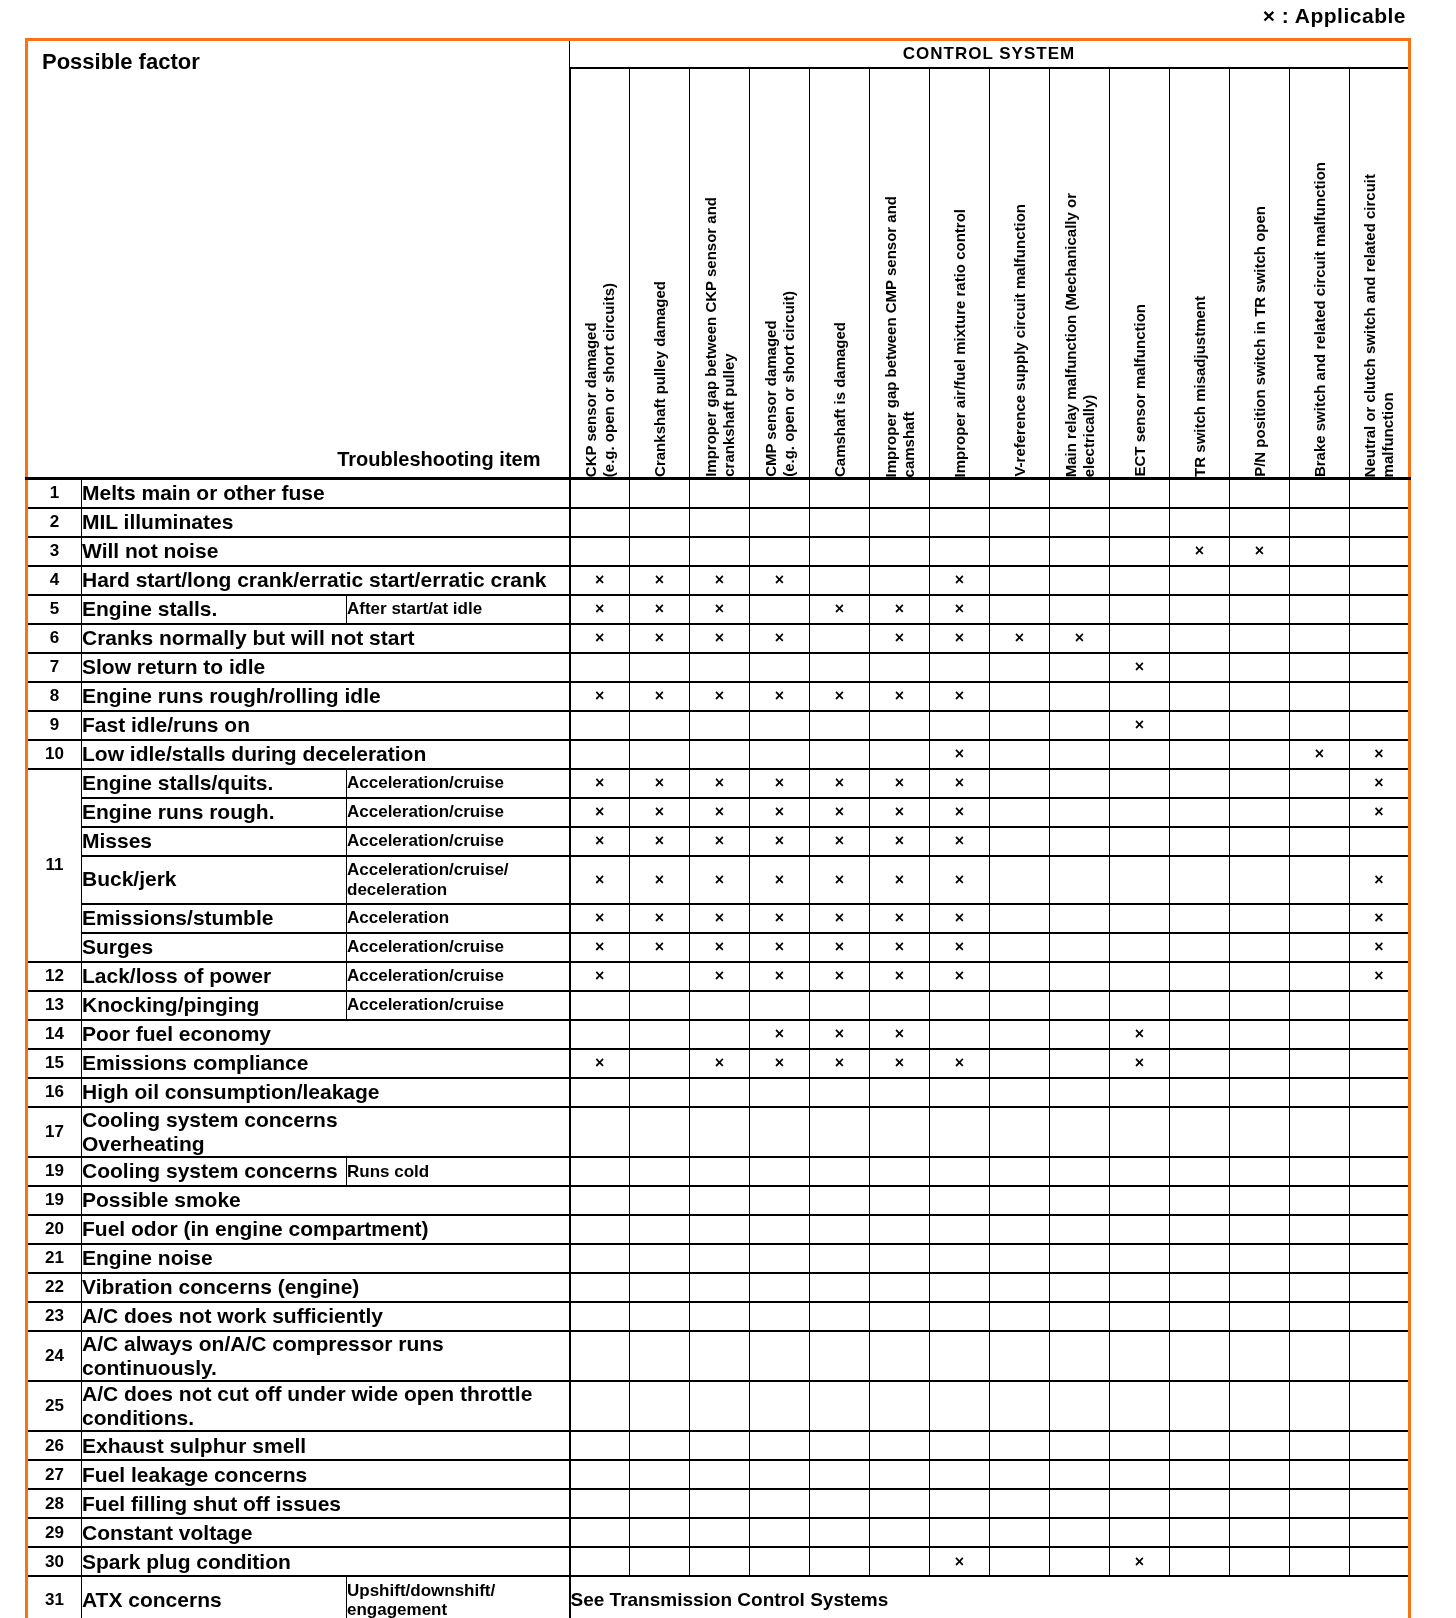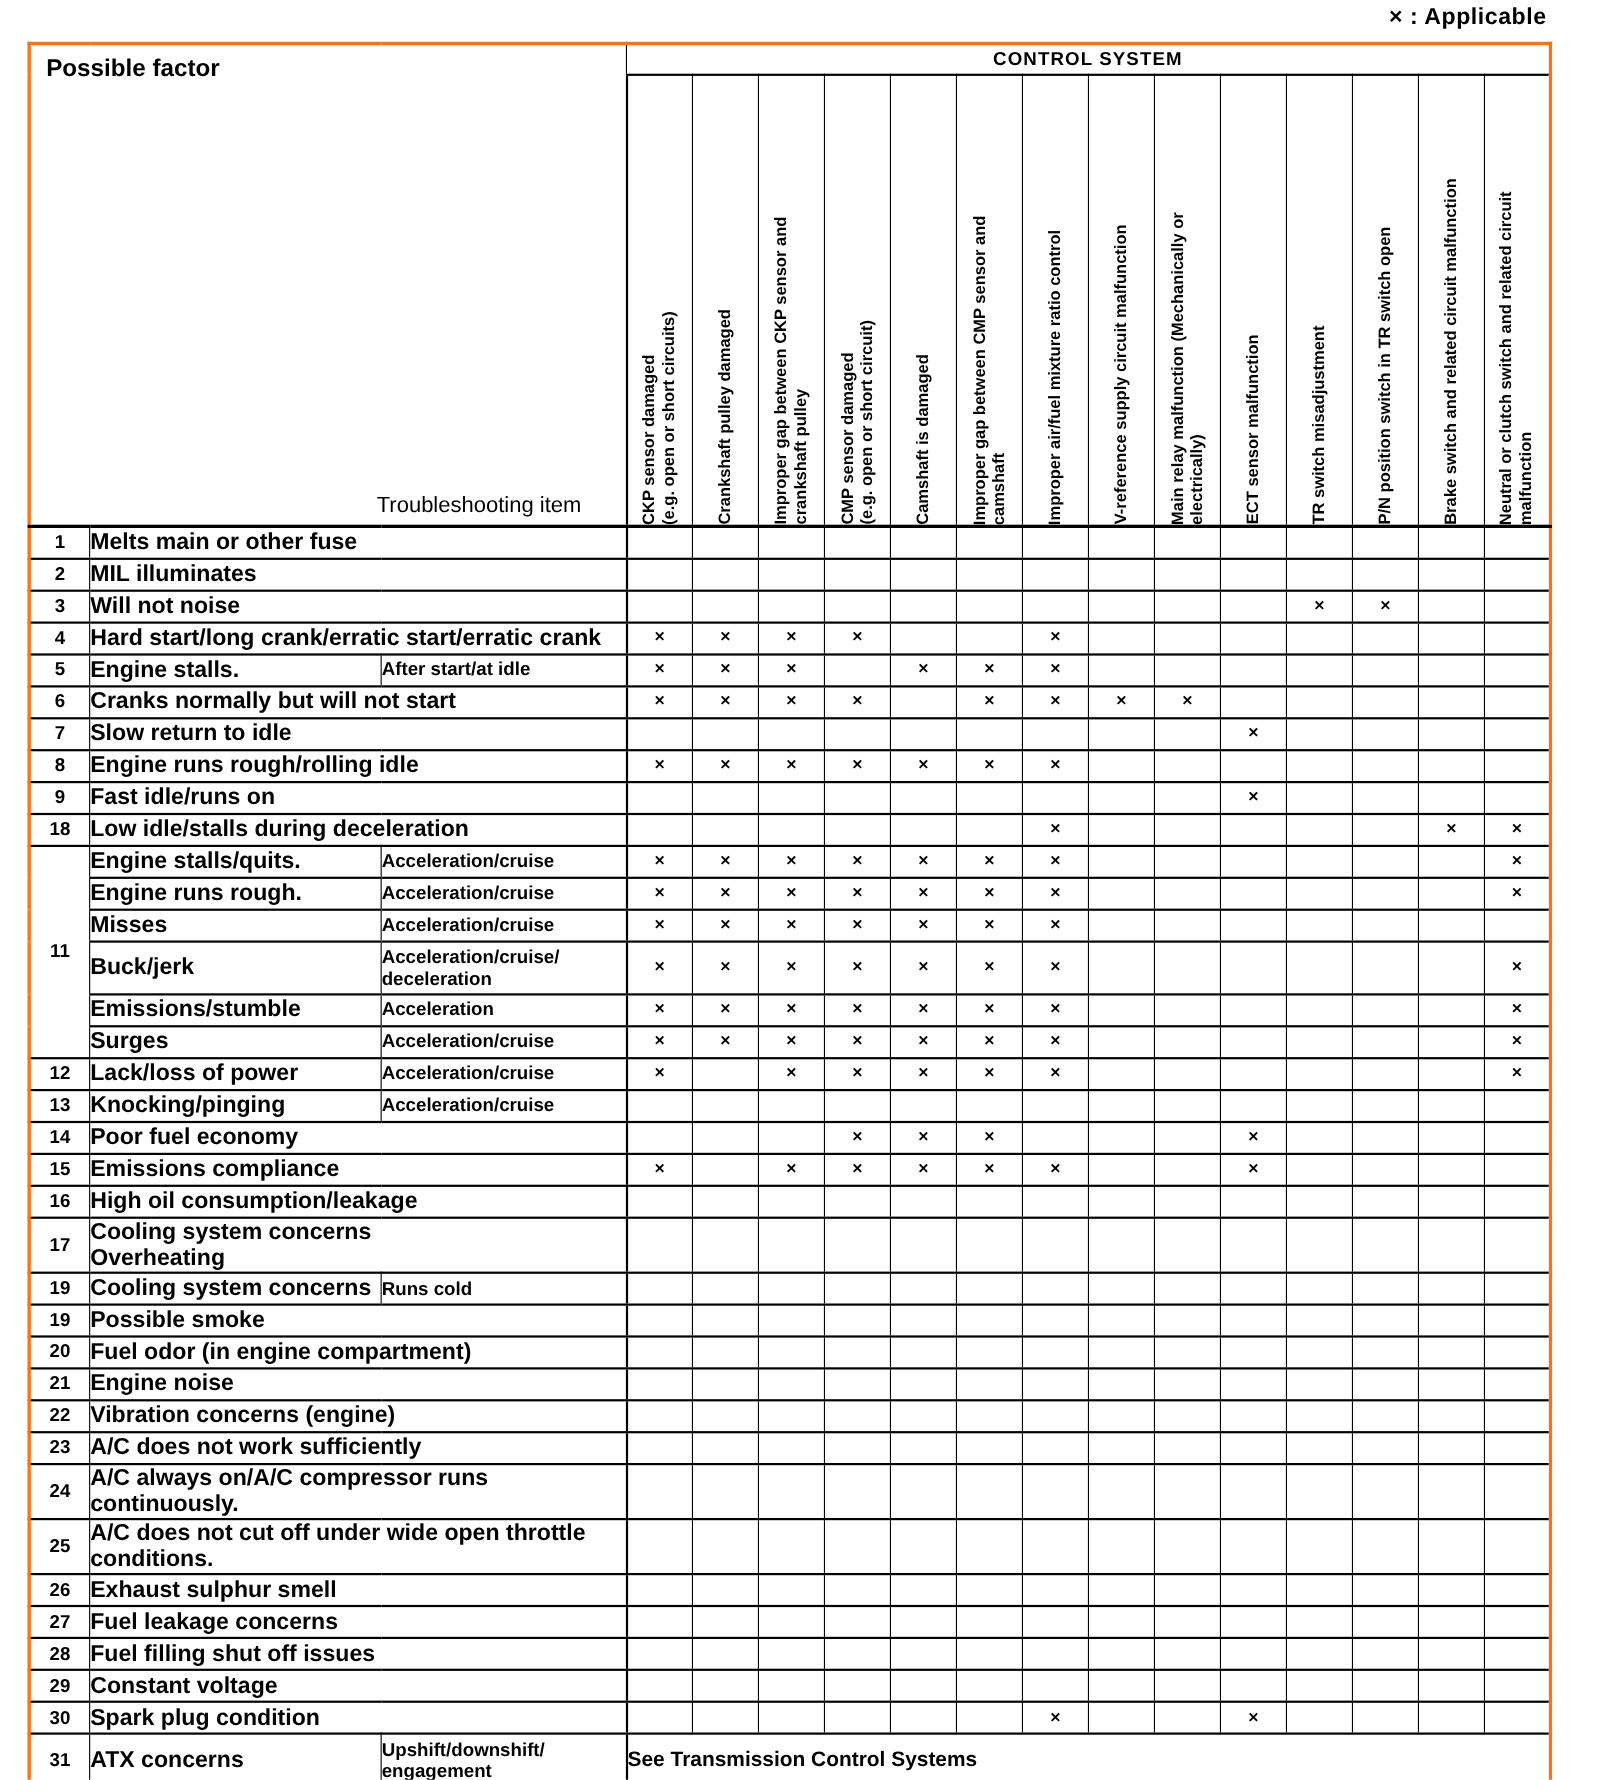--- a/index.html
+++ b/index.html
@@ -22,21 +22,21 @@
     border-top-width:2px;border-bottom-width:2px;
     padding:0;overflow:hidden;
   }
   tr.sub td{border-top-width:1px;}
   tbody tr:first-child td{border-top-width:3px;}
   .thickL{border-left-width:2px !important;}
 
   
   .pf-cell{position:relative;vertical-align:bottom;}
   .pf{position:absolute;top:8px;left:14px;font-size:22px;font-weight:bold;}
-  .ti{text-align:right;padding:0 40px 6px 0;font-size:20px;font-weight:normal;}
+  .ti{text-align:right;padding:0 28px 6px 0;font-size:20px;font-weight:bold;}
   .cs-cell{
     height:26px;text-align:center;vertical-align:middle;
     font-size:17px;font-weight:bold;letter-spacing:1px;
   }
   td.vh{
     height:408px;vertical-align:bottom;text-align:center;
     line-height:0;padding-bottom:8px;
   }
   .vtext{
     display:inline-block;vertical-align:bottom;
@@ -265,21 +265,21 @@
         <td class="mark"></td>
         <td class="mark"></td>
         <td class="mark"></td>
         <td class="mark">×</td>
         <td class="mark"></td>
         <td class="mark"></td>
         <td class="mark"></td>
         <td class="mark"></td>
       </tr>
       <tr>
-        <td class="num">18</td>
+        <td class="num">10</td>
         <td class="item" colspan="2">Low idle/stalls during deceleration</td>
         <td class="mark thickL"></td>
         <td class="mark"></td>
         <td class="mark"></td>
         <td class="mark"></td>
         <td class="mark"></td>
         <td class="mark"></td>
         <td class="mark">×</td>
         <td class="mark"></td>
         <td class="mark"></td>

